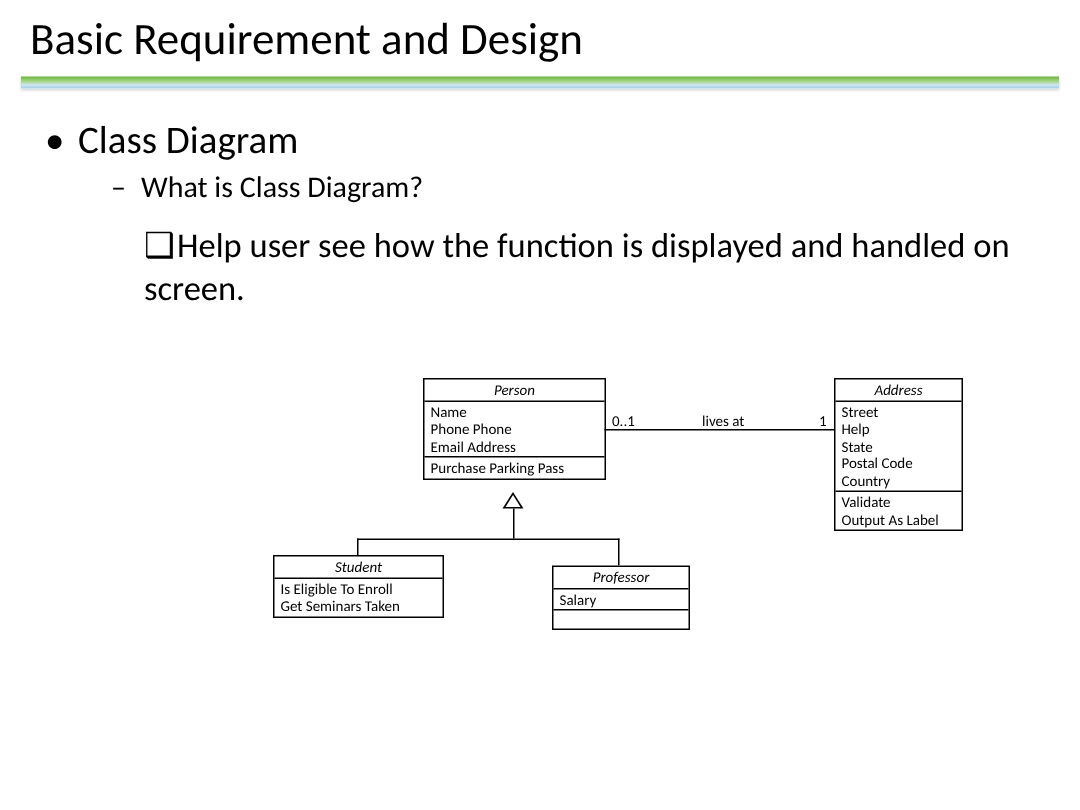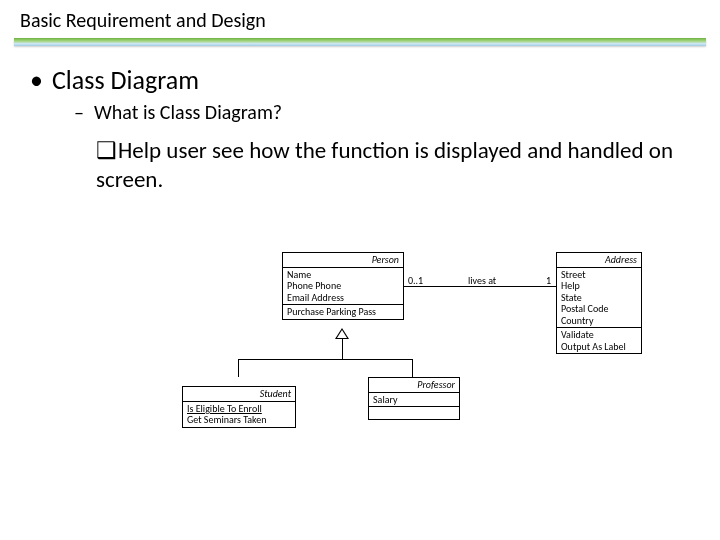--- a/index.html
+++ b/index.html
@@ -1,31 +1,31 @@
 <!DOCTYPE html>
 <html><head>
 <meta charset="utf-8">
 <style>
 html,body{margin:0;padding:0;width:720px;height:540px;font-family:"Calibri","Segoe UI",sans-serif;color:#000;background:#fff;overflow:hidden}
 .slide{position:relative;width:720px;height:540px}
-.title{font-size:20px;padding:8px 12px 0 20px;color:#000}
+.title{font-size:30px;padding:8px 12px 0 20px;color:#000}
 .hr{margin:6px 14px 0 14px;height:8px;background:linear-gradient(to bottom,#6db33f 0%,#a6d785 40%,#cfe6f2 70%,#9fcde6 100%);box-shadow:0 1px 2px rgba(0,0,0,.2)}
 .body{padding:18px 42px 0 30px}
 .b1{font-size:26px;margin:0 0 4px 0}
 .b1 .dot{display:inline-block;width:22px}
 .b2{font-size:20px;margin:2px 0 2px 44px}
 .b2 .dash{display:inline-block;width:20px}
 .b3{font-size:23px;margin:12px 0 0 66px;line-height:1.25}
 .b3 .sq{font-family:"Segoe UI Symbol","Arial";display:inline-block;width:22px}
 .diagram{position:absolute;left:168px;top:252px;width:460px;height:230px}
 .cls{position:absolute;border:1px solid #000;background:#fff;font-size:10px;line-height:1.15}
-.cls .name{text-align:right;font-style:italic;border-bottom:1px solid #000;padding:1px 4px}
+.cls .name{text-align:center;font-style:italic;border-bottom:1px solid #000;padding:1px 4px}
 .cls .sec{border-bottom:1px solid #000;padding:1px 4px}
 .cls .sec:last-child{border-bottom:none}
-.cls .u{text-decoration:underline}
+.cls .u{}
 .assoc-line{position:absolute;height:1px;background:#000}
 .assoc-lbl{position:absolute;font-size:10px}
 .v-line{position:absolute;width:1px;background:#000}
 .h-line{position:absolute;height:1px;background:#000}
 .tri-outline{position:absolute;width:0;height:0;border-left:7px solid transparent;border-right:7px solid transparent;border-bottom:11px solid #000}
 .tri-fill{position:absolute;width:0;height:0;border-left:5px solid transparent;border-right:5px solid transparent;border-bottom:8px solid #fff}
 </style>
 </head>
 <body>
 
@@ -73,21 +73,21 @@
     <div class="assoc-lbl" style="left:300px;top:22px">lives at</div>
     <div class="assoc-lbl" style="left:378px;top:22px">1</div>
 
     <div class="tri-outline" style="left:167px;top:76px"></div>
     <div class="tri-fill" style="left:169px;top:78px"></div>
     <div class="v-line" style="left:174px;top:87px;height:20px"></div>
     <div class="h-line" style="left:70px;top:107px;width:175px"></div>
     <div class="v-line" style="left:70px;top:107px;height:18px"></div>
     <div class="v-line" style="left:244px;top:107px;height:18px"></div>
 
-    <div class="cls" style="left:14px;top:134px;width:112px">
+    <div class="cls" style="left:14px;top:118px;width:112px">
       <div class="name">Student</div>
       <div class="sec">
         <div class="u">Is Eligible To Enroll</div>
         <div>Get Seminars Taken</div>
       </div>
     </div>
 
     <div class="cls" style="left:200px;top:125px;width:90px">
       <div class="name">Professor</div>
       <div class="sec">

